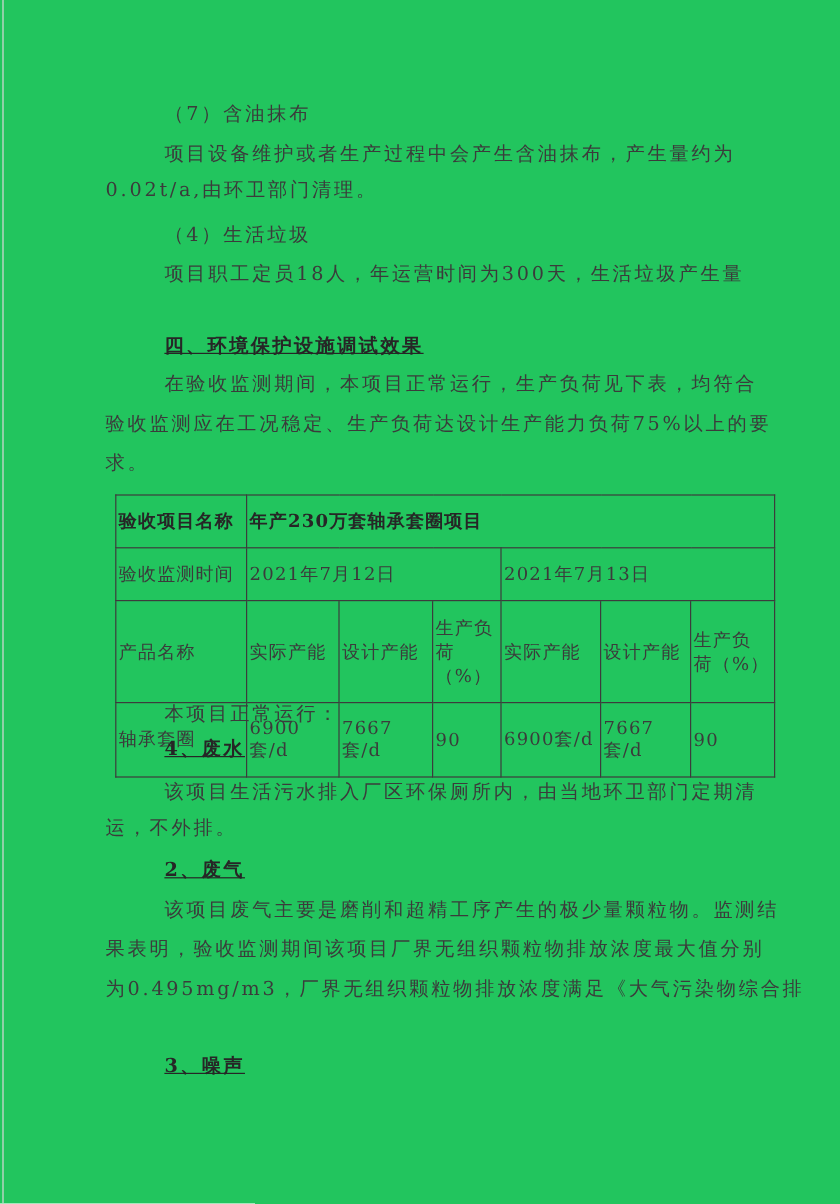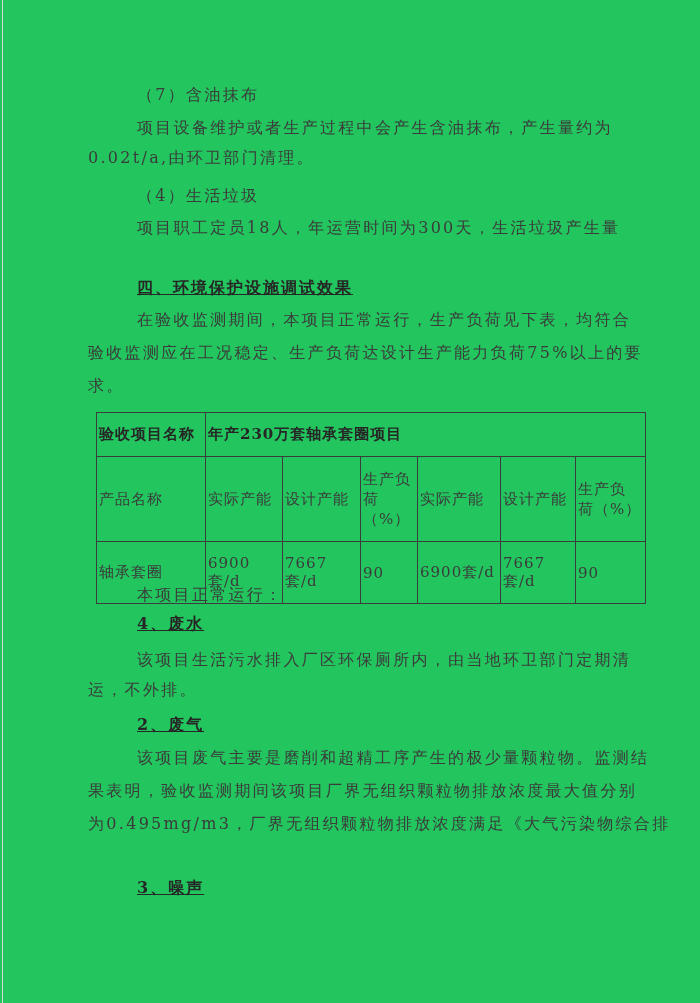--- a/index.html
+++ b/index.html
@@ -75,20 +75,25 @@
       <col style="width:57px">
         <col style="width:83px">
         <col style="width:75px">
       <col style="width:70px">
     </colgroup>
     <tbody>
         <tr style="height:28px">
       <td class="b">验收项目名称</td>
       <td class="b" colspan="6">年产230万套轴承套圈项目</td>
     </tr>
+    <tr style="height:30px">
+      <td>验收监测时间</td>
+      <td colspan="3">2021年7月12日</td>
+      <td colspan="3">2021年7月13日</td>
+    </tr>
     <tr style="height:83px">
       <td>产品名称</td>
       <td>实际产能</td>
       <td>设计产能</td>
       <td class="pre">生产负
 荷
 （%）</td>
       <td>实际产能</td>
       <td>设计产能</td>
       <td class="pre">生产负

